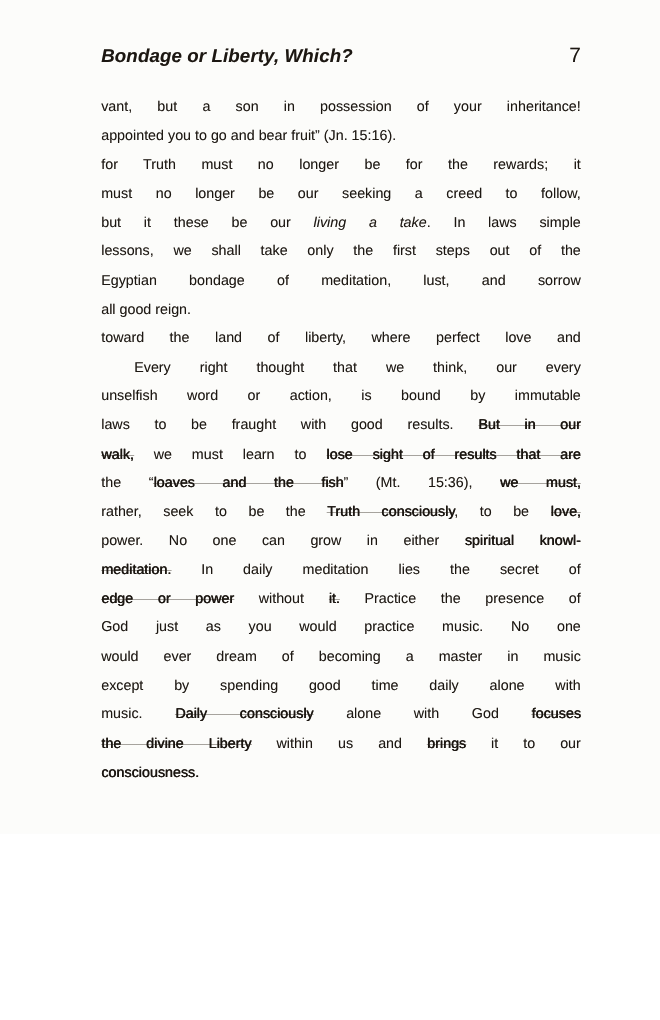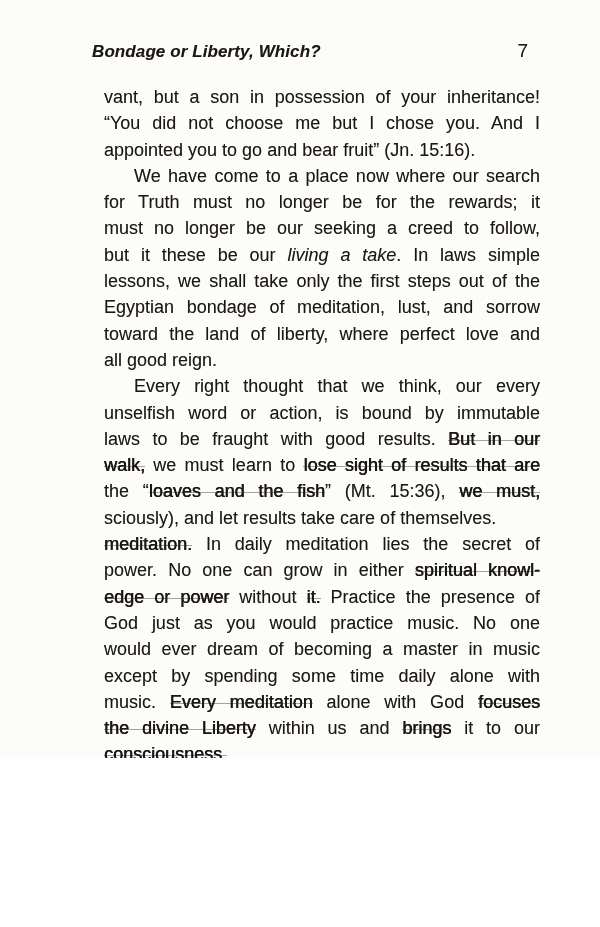--- a/index.html
+++ b/index.html
@@ -26,24 +26,24 @@
     font-style: italic;
     font-weight: bold;
     font-size: 17px;
     letter-spacing: 0.1px;
   }
   .page-number {
     font-size: 19px;
   }
   .body-text {
     position: absolute;
-    left: 104px;
+    left: 92px;
     top: 84px;
     width: 436px;
-    font-size: 18px;
+    font-size: 13px;
     line-height: 26.3px;
   }
   .line {
     text-align: justify;
     text-align-last: justify;
   }
   .line.last { text-align-last: left; }
   .line.indent { text-indent: 30px; }
   .it { font-style: italic; }
   
@@ -59,39 +59,37 @@
 </head>
 <body>
 
 <div class="page" style="background: rgb(252, 252, 250); color: rgb(28, 23, 18);">
   <div class="running-head">
     <span class="head-title">Bondage or Liberty, Which?</span>
     <span class="page-number">7</span>
   </div>
   <div class="body-text">
       <div class="line"><span>vant, but a son in possession of your inheritance!</span></div>
-      <div class="line"><span>“You did not choose me but I chose you. And I</span></div>
       <div class="line last"><span>appointed you to go and bear fruit” (Jn. 15:16).</span></div>
-      <div class="line indent"><span>We have come to a place now where our search</span></div>
       <div class="line"><span>for Truth must no longer be for the rewards; it</span></div>
       <div class="line"><span>must no longer be our seeking a creed to follow,</span></div>
       <div class="line"><span>but it these be our </span><span class="it">living a take</span><span>. In laws simple</span></div>
       <div class="line"><span>lessons, we shall take only the first steps out of the</span></div>
       <div class="line"><span>Egyptian bondage of meditation, lust, and sorrow</span></div>
+      <div class="line last"><span>all good reign.</span></div>
       <div class="line"><span>toward the land of liberty, where perfect love and</span></div>
-      <div class="line last"><span>all good reign.</span></div>
       <div class="line indent"><span>Every right thought that we think, our every</span></div>
       <div class="line"><span>unselfish word or action, is bound by immutable</span></div>
       <div class="line"><span>laws to be fraught with good results. </span><span class="sm">But in our</span></div>
       <div class="line"><span class="sm">walk,</span><span> we must learn to </span><span class="sm">lose sight of results that are</span></div>
       <div class="line"><span>the “</span><span class="sm">loaves and the fish</span><span>” (Mt. 15:36), </span><span class="sm">we must,</span></div>
-      <div class="line last"><span>sciously), and let results take care of themselves.</span></div>
+      <div class="line"><span>rather, seek to be the </span><span class="sm">Truth consciously</span><span>, to be </span><span class="sm">love,</span></div>
+      <div class="line"><span>power. No one can grow in either </span><span class="sm">spiritual knowl-</span></div>
       <div class="line"><span class="sm">meditation.</span><span> In daily meditation lies the secret of</span></div>
-      <div class="line"><span>power. No one can grow in either </span><span class="sm">spiritual knowl-</span></div>
       <div class="line"><span class="sm">edge or power</span><span> without </span><span class="sm">it.</span><span> Practice the presence of</span></div>
       <div class="line"><span>God just as you would practice music. No one</span></div>
       <div class="line"><span>would ever dream of becoming a master in music</span></div>
-      <div class="line"><span>except by spending some time daily alone with</span></div>
-      <div class="line"><span>music. </span><span class="sm">Every meditation</span><span> alone with God </span><span class="sm">focuses</span></div>
+      <div class="line"><span>except by spending good time daily alone with</span></div>
+      <div class="line"><span>music. </span><span class="sm">Daily consciously</span><span> alone with God </span><span class="sm">focuses</span></div>
       <div class="line"><span class="sm">the divine Liberty</span><span> within us and </span><span class="sm">brings</span><span> it to our</span></div>
       <div class="line last"><span class="sm">consciousness.</span></div>
     </div>
 </div>
 
 </body></html>

